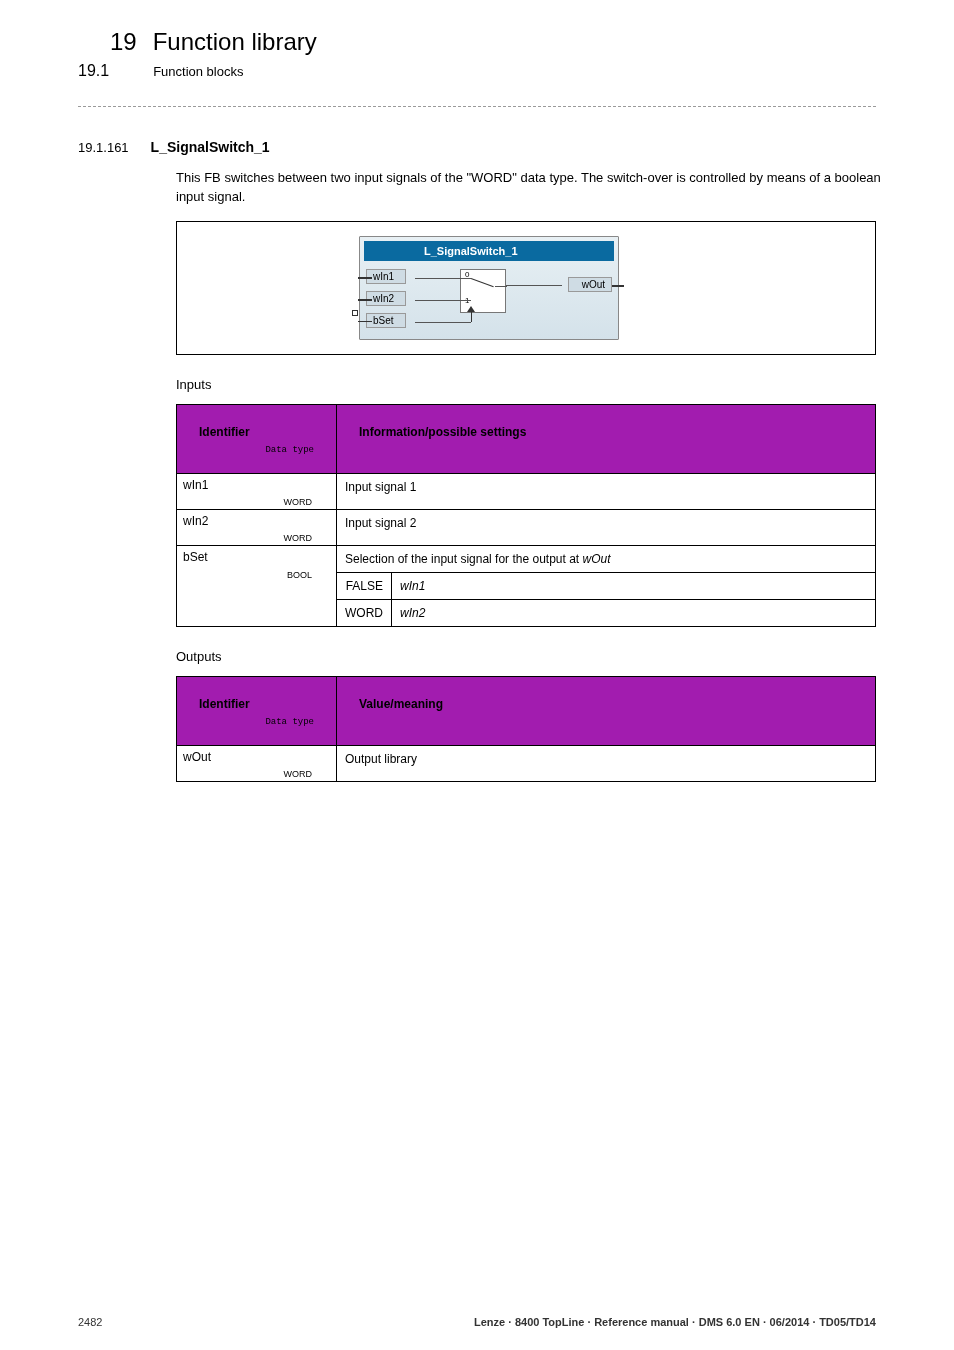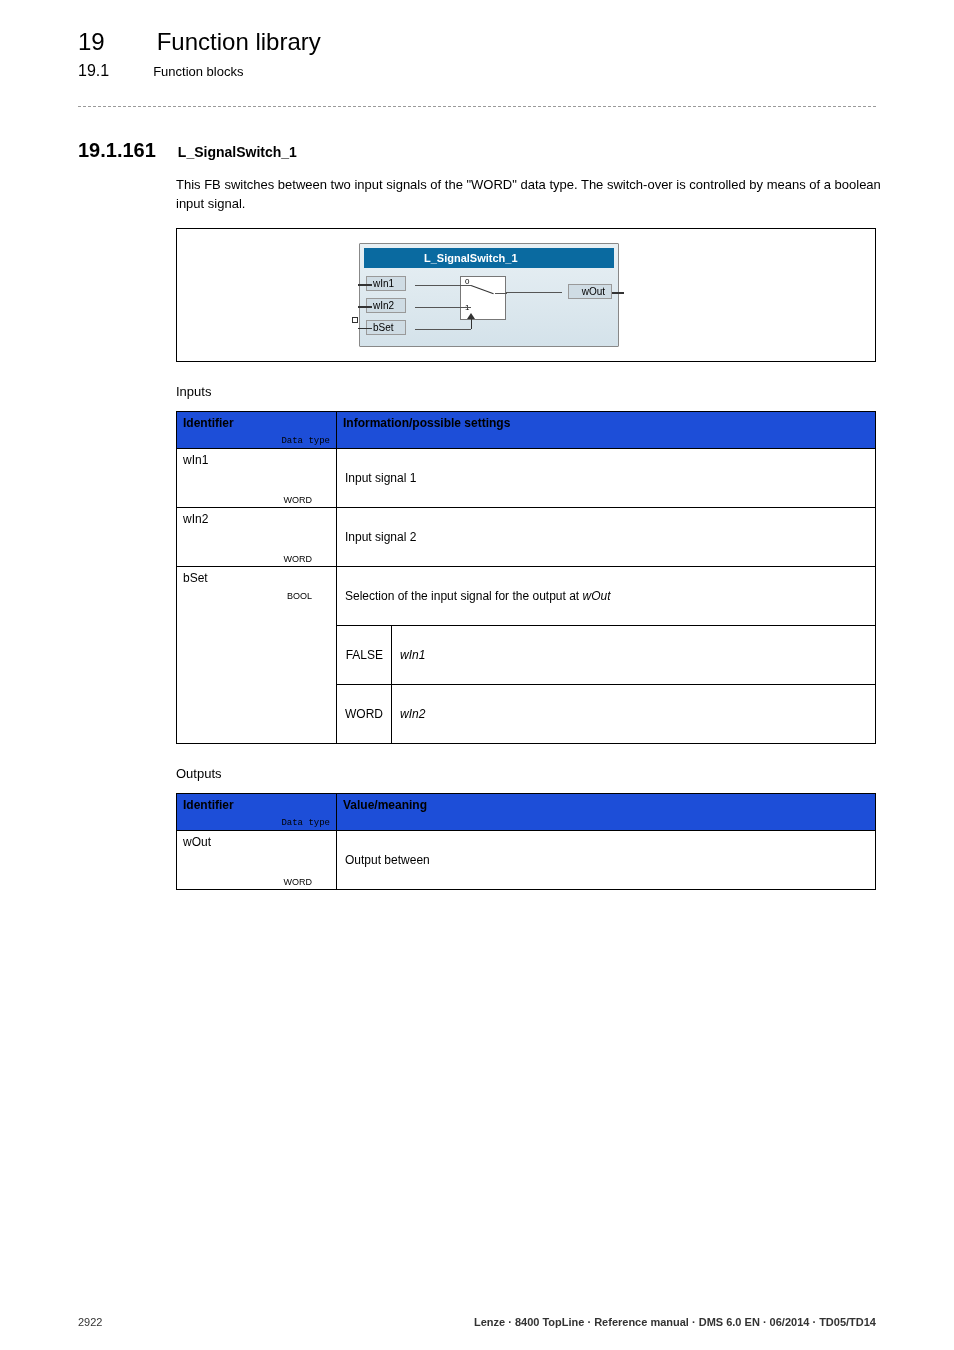--- a/index.html
+++ b/index.html
@@ -8,21 +8,22 @@
       height: 1350px;
       font-family: "Segoe UI", Arial, sans-serif;
       color: #000;
       position: relative;
       background: #fff;
     }
     .header-row {
       display: flex;
       align-items: baseline;
       padding: 28px 0 0 78px;
-      gap: 52px;
+      gap: 16px;
+      margin-left: 32px;
     }
     .chapter-num { font-size: 24px; font-weight: 400; }
     .chapter-title { font-size: 24px; font-weight: 400; }
     .sub-row {
       display: flex;
       align-items: baseline;
       padding: 6px 0 0 78px;
       gap: 44px;
     }
     .sub-num { font-size: 16px; }
@@ -33,21 +34,21 @@
       border: none;
       border-top: 1.4px dashed #9a9a9a;
       letter-spacing: 2px;
     }
     .section-row {
       display: flex;
       align-items: baseline;
       padding: 32px 0 0 78px;
       gap: 22px;
     }
-    .section-num { font-size: 20px; font-weight: 700; }
+    .section-num { font-size: 13px; font-weight: 400; }
     .section-title { font-size: 14px; font-weight: 700; }
     .body-text {
       padding: 14px 62px 0 176px;
       font-size: 13px;
       line-height: 1.45;
     }
 
     .fb-box-outer {
       margin: 14px 78px 0 176px;
       border: 1px solid #000;
@@ -131,29 +132,29 @@
       margin: 12px 78px 0 176px;
       border-collapse: collapse;
       width: 700px;
       font-size: 12px;
     }
     table.io-table th, table.io-table td {
       border: 1px solid #000;
       vertical-align: top;
     }
     table.io-table thead th {
-      background: #1d4ed8;
+      background: #a21caf;
       text-align: left;
-      padding: 0;
+      padding: 16px;
     }
     .th-id { width: 160px; }
     .th-cell-wrap { position: relative; height: 36px; }
     .th-main { font-weight: 700; padding: 4px 6px; display: block; }
     .th-sub { position: absolute; right: 6px; bottom: 2px; font-size: 9px; font-weight: 400; font-family: Liberation Mono, monospace; }
-    table.io-table td { padding: 22px 8px; }
+    table.io-table td { padding: 6px 8px; }
     .td-id { position: relative; height: 36px; padding: 0 !important; }
     .td-id-main { padding: 4px 6px; display: block; }
     .td-id-type { position: absolute; right: 24px; bottom: 2px; font-size: 9px; }
     .sub-row-cell-key { width: 54px; text-align: right; border-left: none !important; }
     .sub-row-cell-val { font-style: italic; }
     .td-info-full { padding: 6px 8px; }
 
     .footer {
       position: absolute;
       bottom: 22px;
@@ -303,21 +304,21 @@
         </div>
       </th>
     </tr>
   </thead>
   <tbody>
     <tr>
       <td class="td-id">
         <span class="td-id-main">wOut</span>
         <span class="td-id-type">WORD</span>
       </td>
-      <td class="td-info-full">Output between</td>
+      <td class="td-info-full">Output library</td>
     </tr>
   </tbody>
 </table>
 
 <div class="footer">
-  <span class="footer-left">2922</span>
+  <span class="footer-left">2482</span>
   <span class="footer-right">Lenze · 8400 TopLine · Reference manual · DMS 6.0 EN · 06/2014 · TD05/TD14</span>
 </div>
 
 </body></html>

